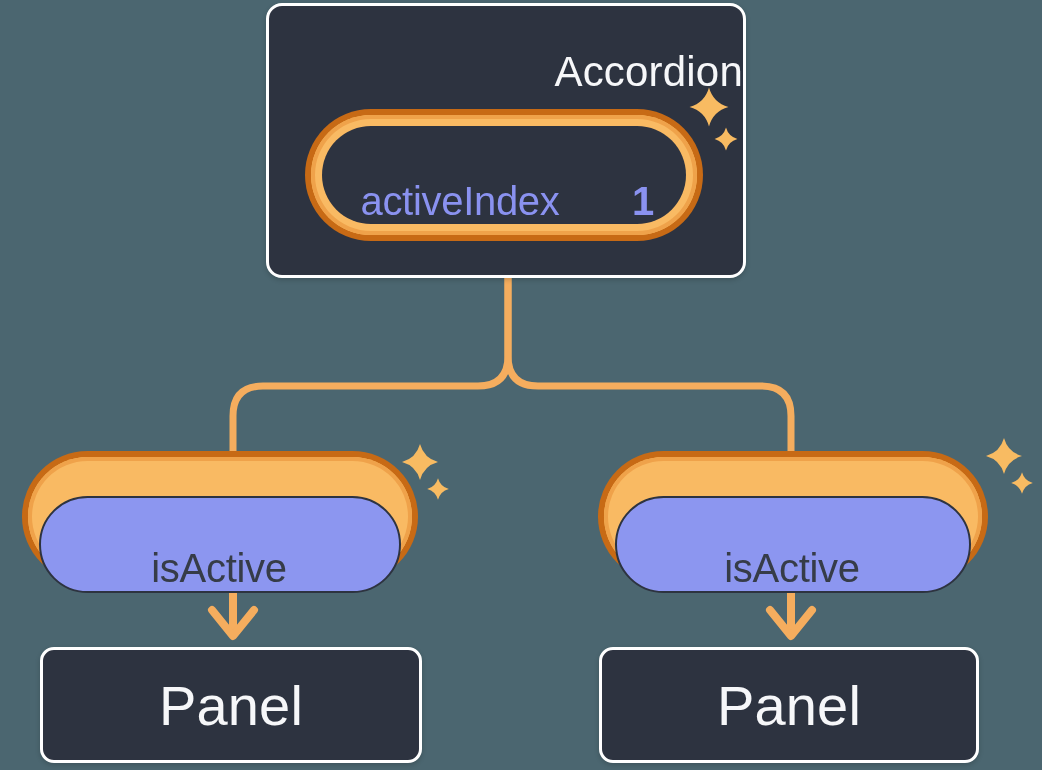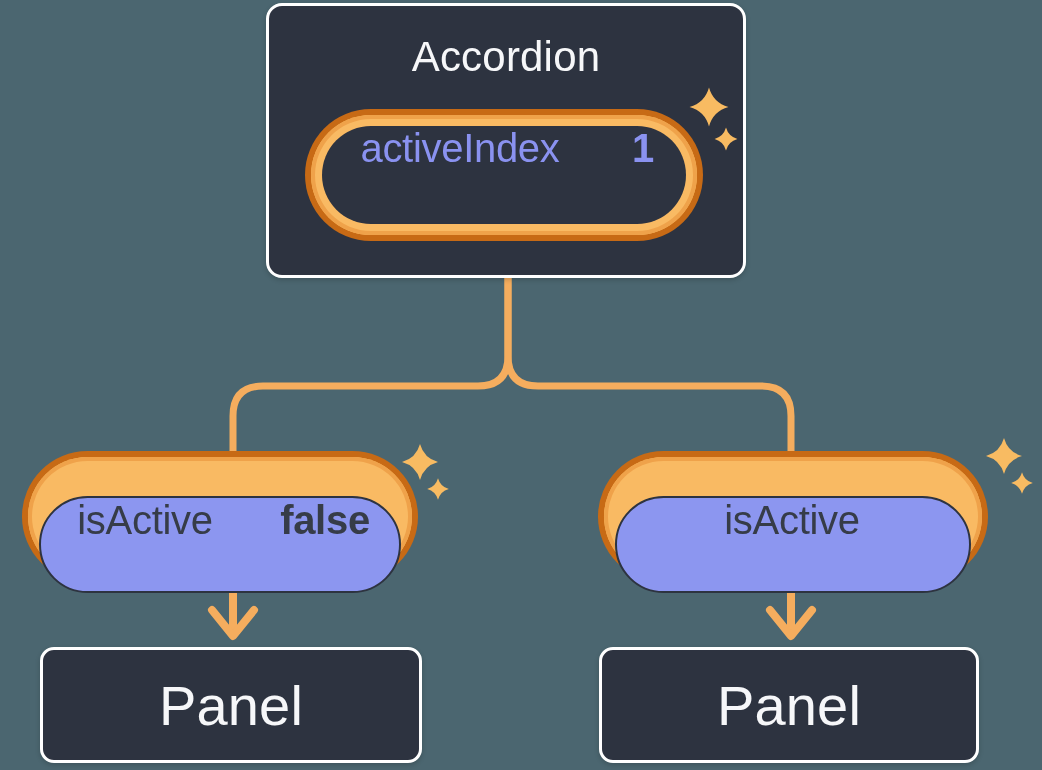--- a/index.html
+++ b/index.html
@@ -19,21 +19,21 @@
 
   .card{
     position:absolute;z-index:2;box-sizing:border-box;
     background:var(--card);
     border:3.5px solid var(--card-border);
     border-radius:16px;
     box-shadow:0 2px 5px rgba(0,0,0,.18);
   }
   .accordion-card{left:266px;top:3px;width:480px;height:275px;}
   .card-title{
-    position:absolute;left:0;right:0;top:27px;text-align:center;
+    position:absolute;left:0;right:0;top:42px;text-align:right;
     font-size:42px;font-weight:500;color:var(--text-light);letter-spacing:.2px;
   }
   .panel-card{display:flex;align-items:center;justify-content:center;border-radius:14px;}
   .panel-left{left:40px;top:647px;width:382px;height:116px;}
   .panel-right{left:599px;top:647px;width:380px;height:116px;}
   .panel-title{font-size:56px;font-weight:500;color:var(--text-light);letter-spacing:.2px;}
 
   .pill{
     position:absolute;z-index:2;box-sizing:border-box;
     background:var(--orange-dark);
@@ -41,21 +41,21 @@
   }
   .state-pill{left:36px;top:103px;width:398px;height:132px;}
   .pill-band{
     height:100%;box-sizing:border-box;border-radius:999px;
     background:var(--band);
     box-shadow:inset 0 0 0 4px var(--band-edge);
     padding:11px;
   }
   .pill-core{
     height:100%;box-sizing:border-box;border-radius:999px;
-    display:flex;align-items:flex-start;overflow:hidden;
+    display:flex;align-items:flex-end;overflow:hidden;
   }
   .state-pill .pill-core{background:var(--card);color:var(--purple-text);}
   .state-pill .divider{width:2px;background:var(--line);}
   .prop-pill .pill-core{background:var(--purple-fill);border:2.5px solid var(--card);color:var(--ink-dark);margin-top:28px;}
   .prop-pill .divider{width:2px;background:var(--card);}
   .prop-pill-left{left:22px;top:451px;width:396px;height:131px;}
   .prop-pill-right{left:598px;top:451px;width:390px;height:131px;}
   .seg{display:flex;align-items:center;justify-content:center;font-size:40px;letter-spacing:-.3px;}
   .seg.label{flex:1;font-weight:400;}
   .seg.value{font-weight:700;}
@@ -91,21 +91,20 @@
         </div>
       </div>
     </div>
   </div>
 
   <div class="pill prop-pill prop-pill-left">
     <div class="pill-band">
       <div class="pill-core">
         <div class="seg label">isActive</div>
         <div class="divider"></div>
-        <div class="seg value">false</div>
       </div>
     </div>
   </div>
 
   <div class="pill prop-pill prop-pill-right">
     <div class="pill-band">
       <div class="pill-core">
         <div class="seg label">isActive</div>
         <div class="divider"></div>
       </div>

